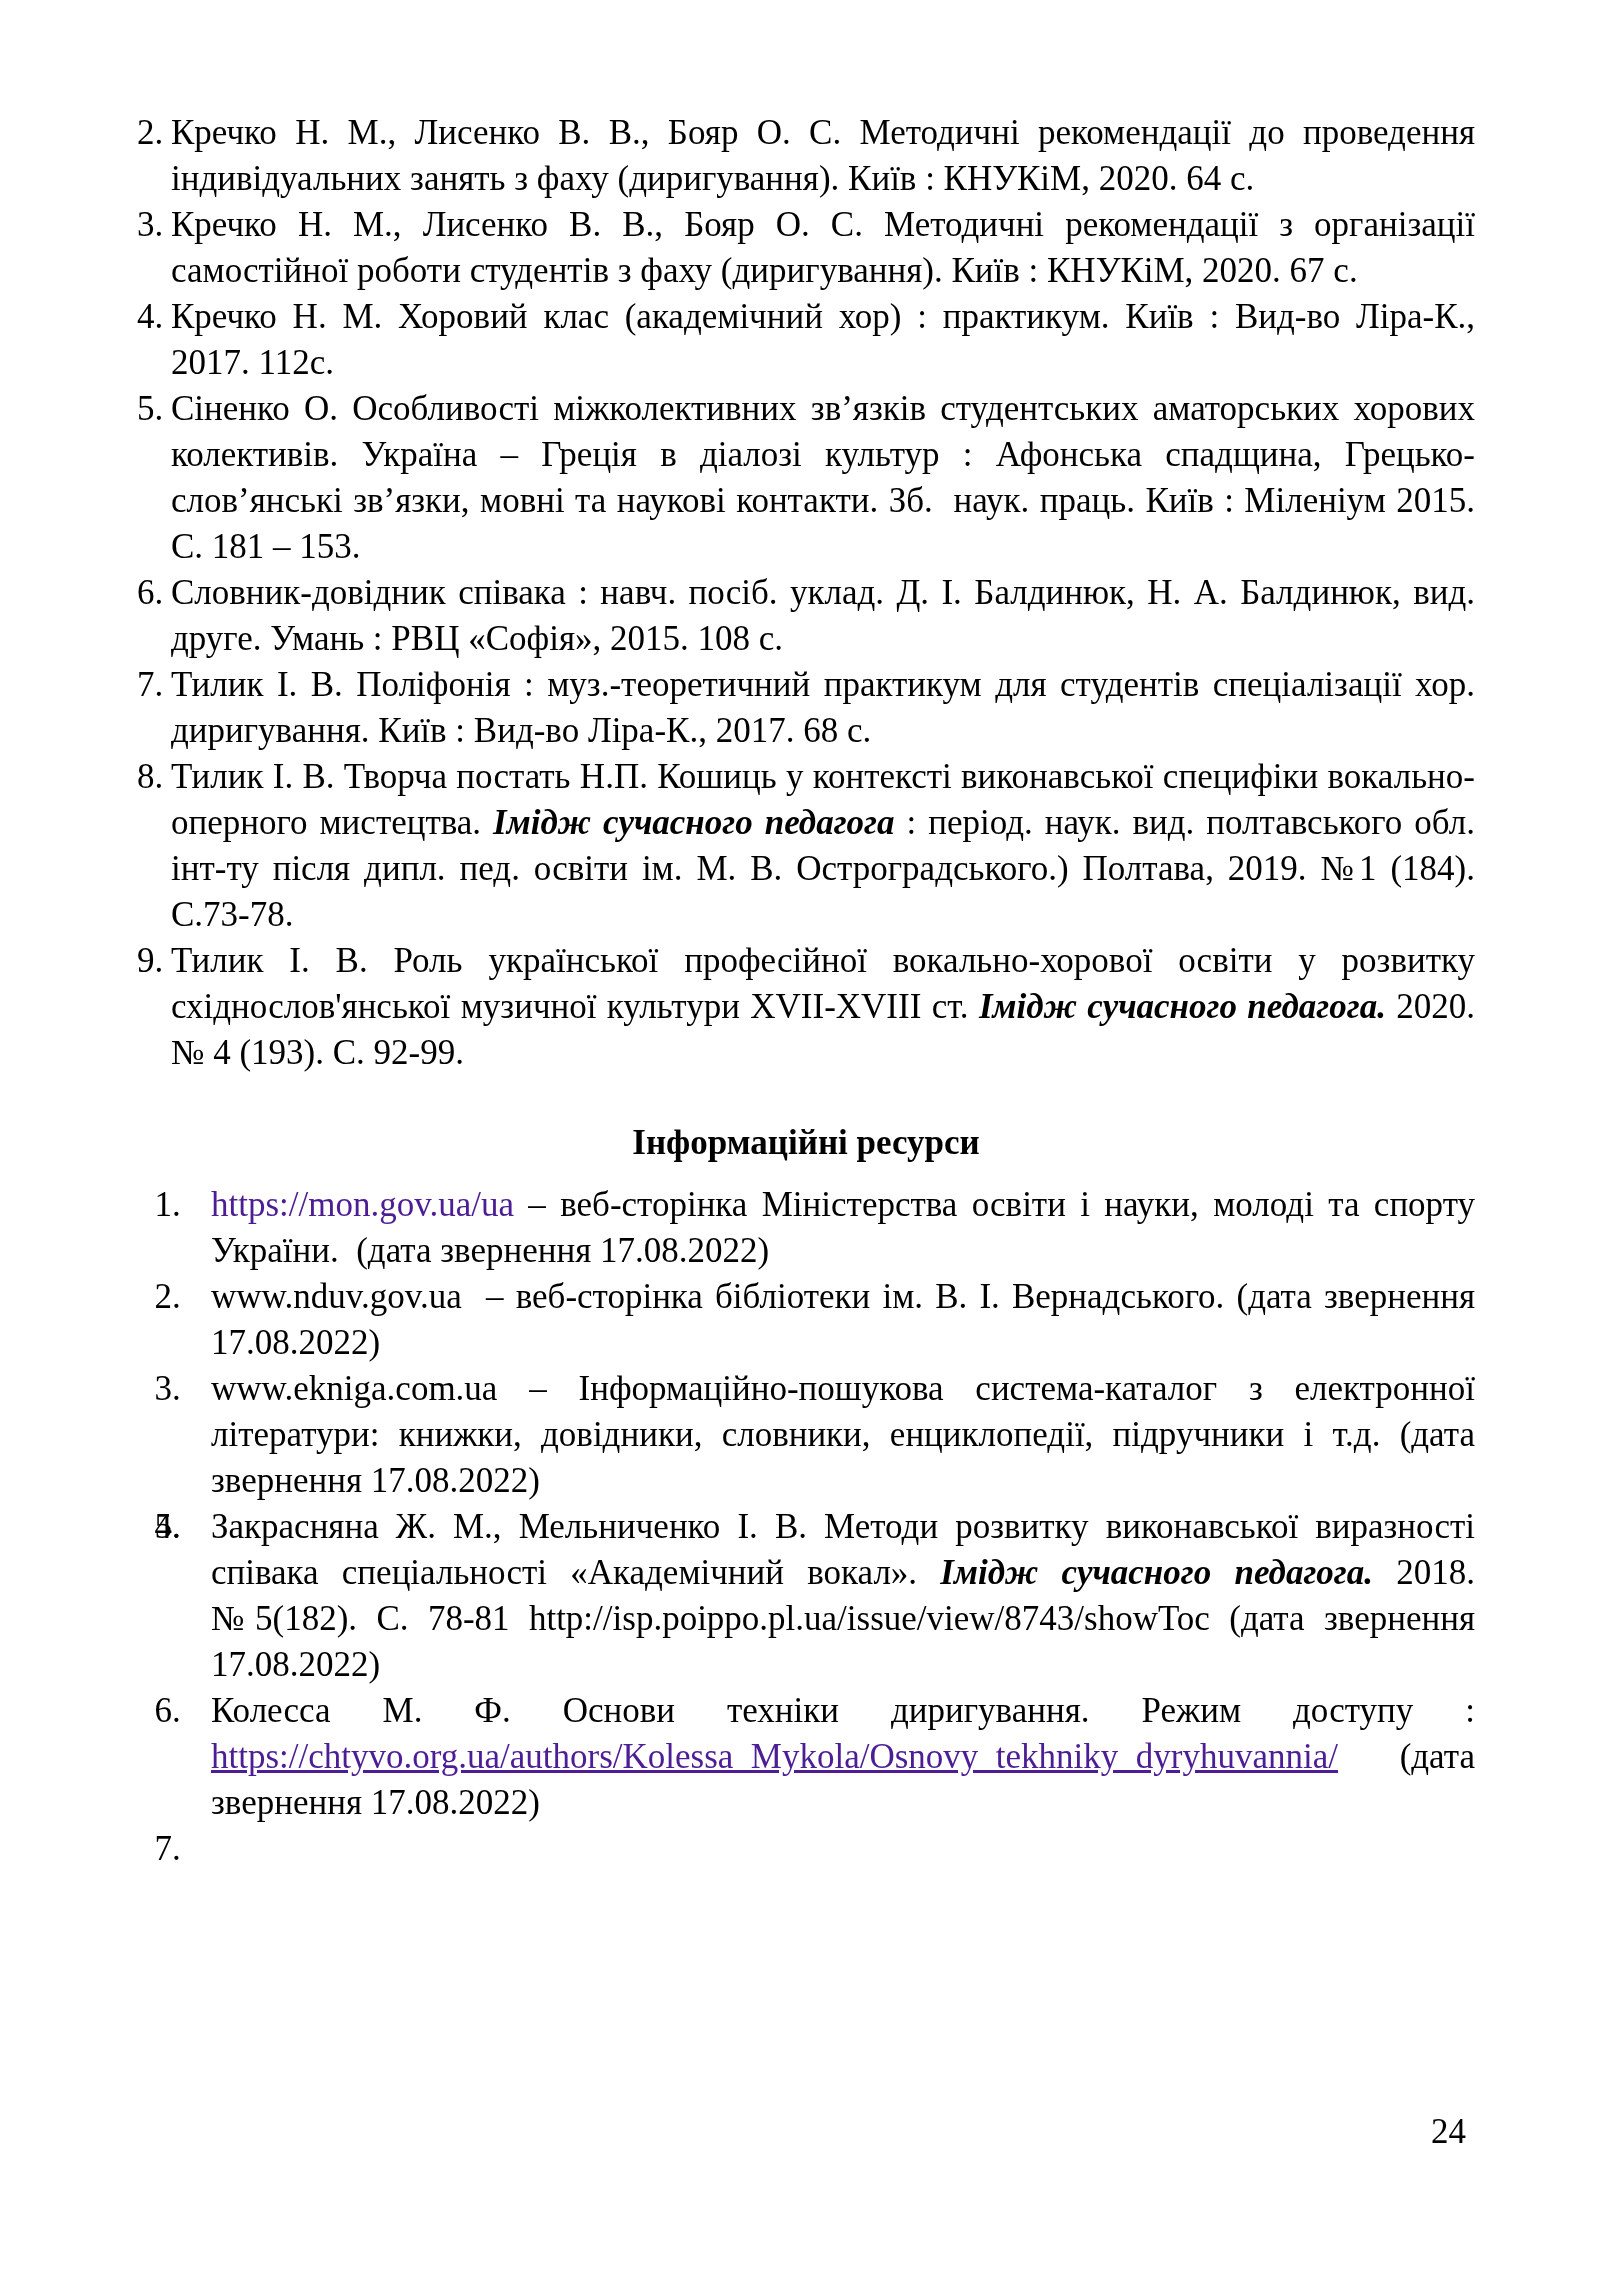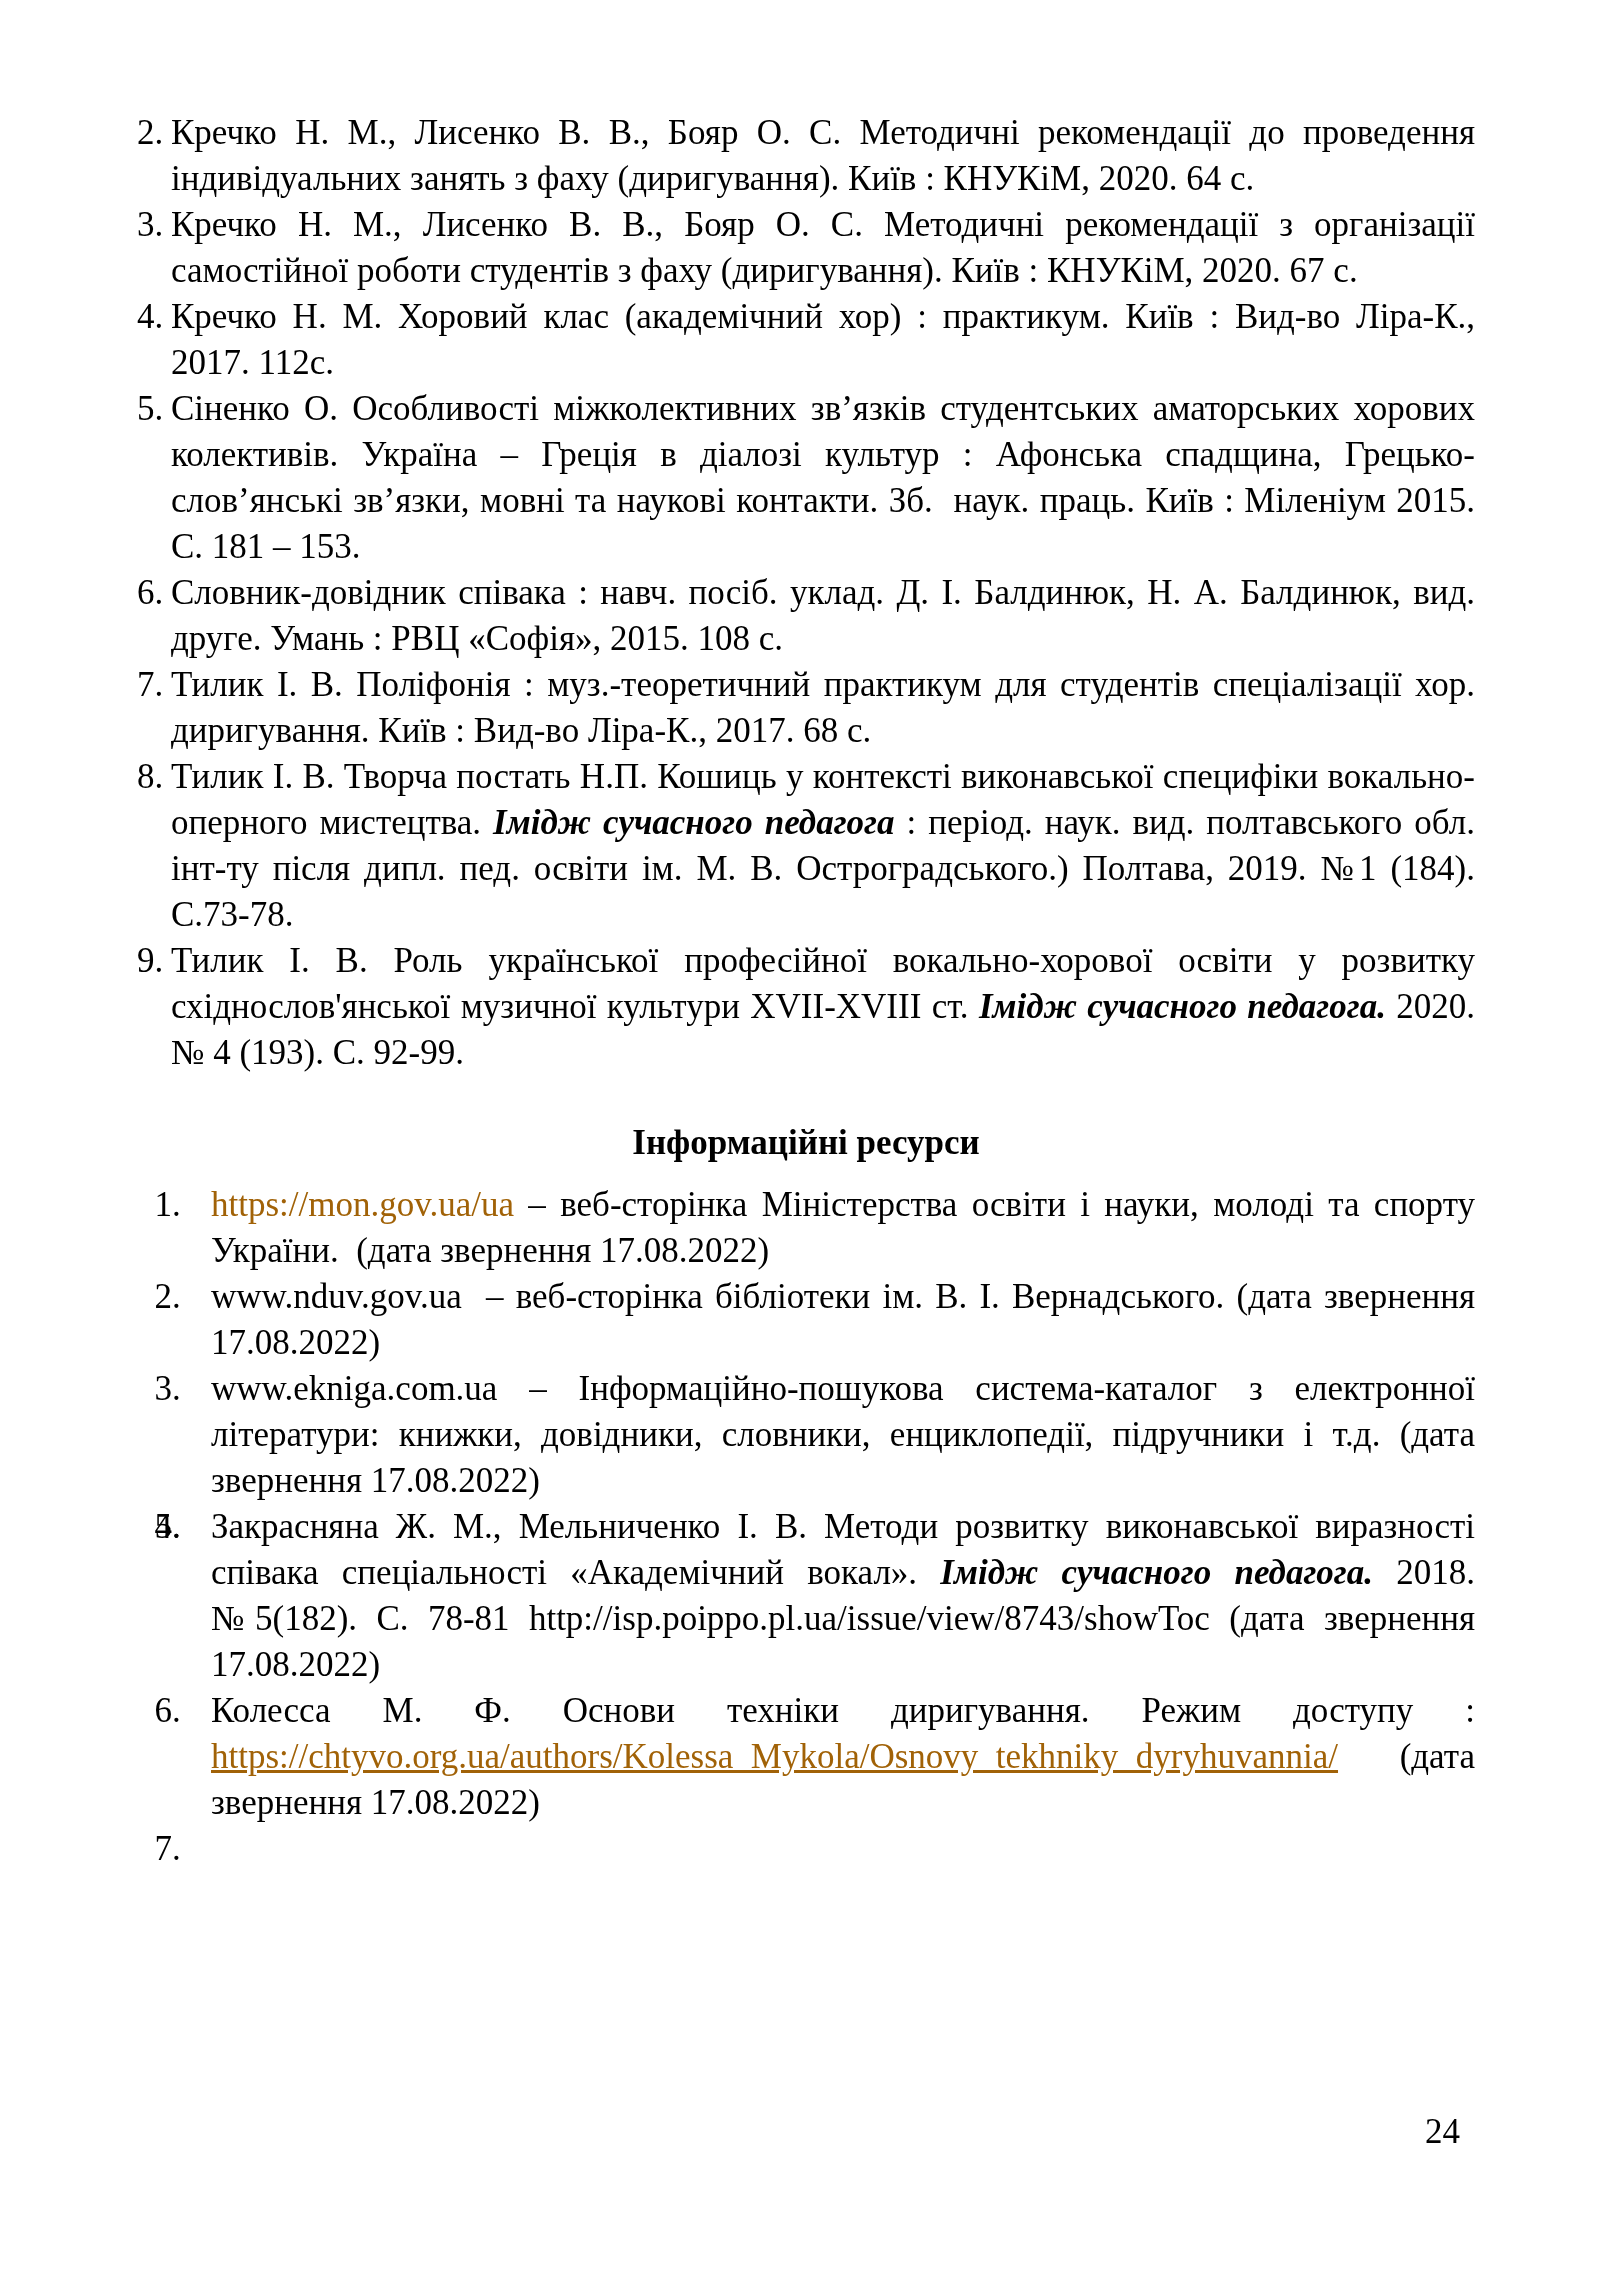--- a/index.html
+++ b/index.html
@@ -29,25 +29,25 @@
   .ref-item .num{position:absolute;left:0;top:0;}
   .res-item{padding-left:74px;}
   .res-item .num{position:absolute;left:17.6px;top:0;}
   .heading{
     font-weight:bold;
     text-align:center;
     margin:44px 0 16px 0;
   }
   .seg{white-space:pre-wrap;}
   .italic{font-style:italic;font-weight:bold;}
-  .link{color:#a16207;}
+  .link{color:#4c1d95;}
   .underline{text-decoration:underline;}
   .page-num{
     position:absolute;
-    right:161px;
+    right:155px;
     top:2109px;
   }
 </style>
 </head>
 <body>
 
 <div class="doc">
   <div class="content">
     <div id="references-list">
         <div class="item ref-item"><span class="num">2.</span><span class="seg">Кречко Н. М., Лисенко В. В., Бояр О. С. Методичні рекомендації до проведення індивідуальних занять з фаху (диригування). Київ : КНУКіМ, 2020. 64 с.</span></div>

